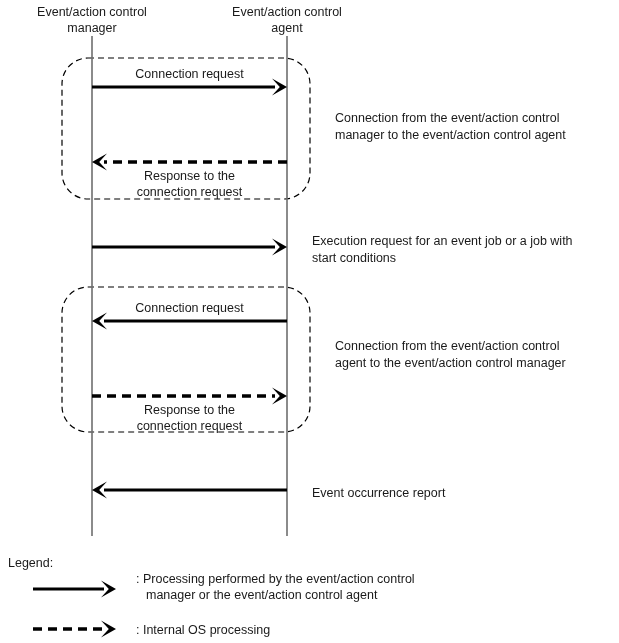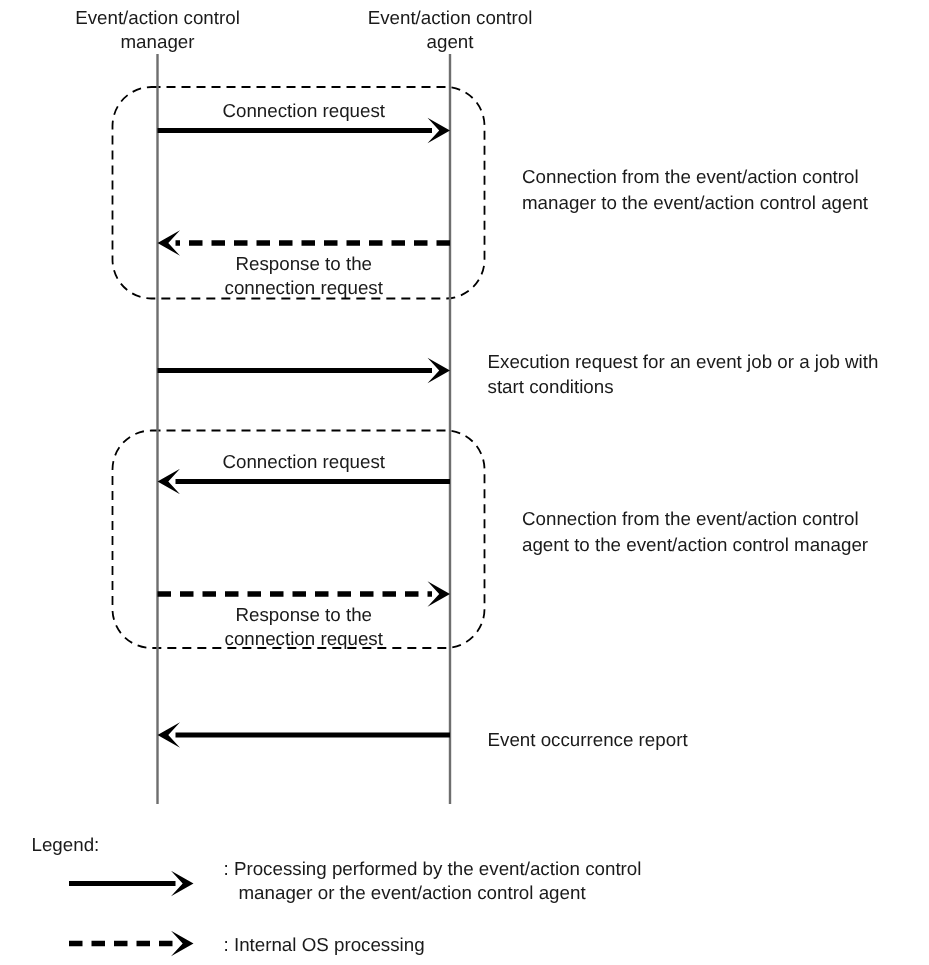--- a/index.html
+++ b/index.html
@@ -11,21 +11,21 @@
   body {
     width: 619px;
     height: 643px;
     font-family: "Liberation Sans", sans-serif;
     color: #000000;
     overflow: hidden;
     position: relative;
   }
   #diagram-root {
     position: absolute;
-    left: 13px;
+    left: 0;
     top: 0;
     width: 503px;
     height: 643px;
   }
   svg {
     display: block;
   }
   text {
     font-family: "Liberation Sans", sans-serif;
     fill: #1a1a1a;

